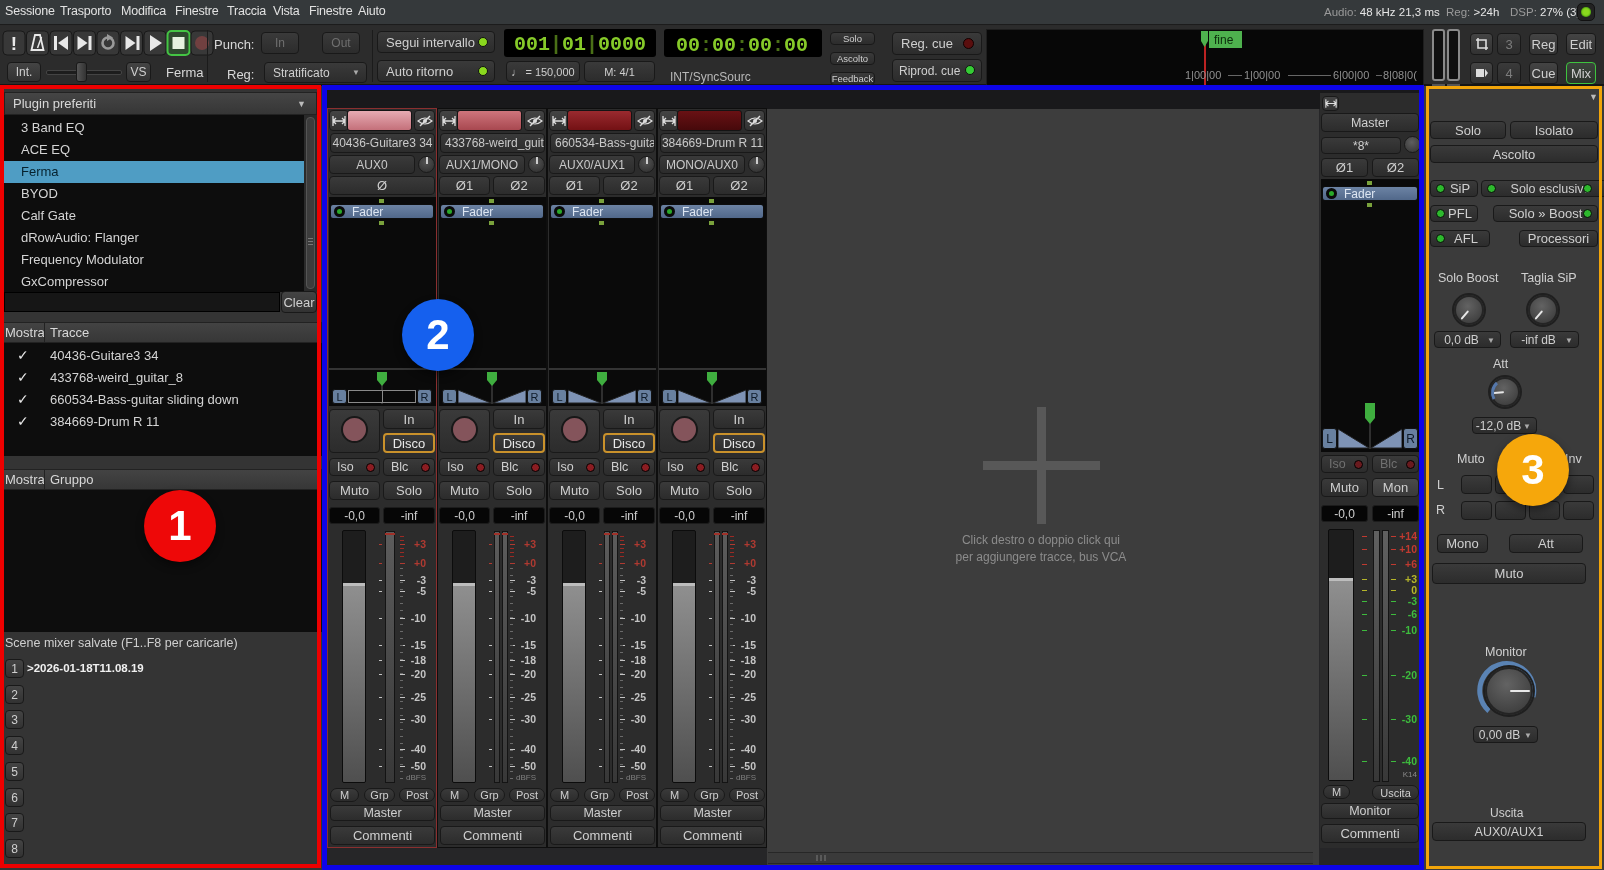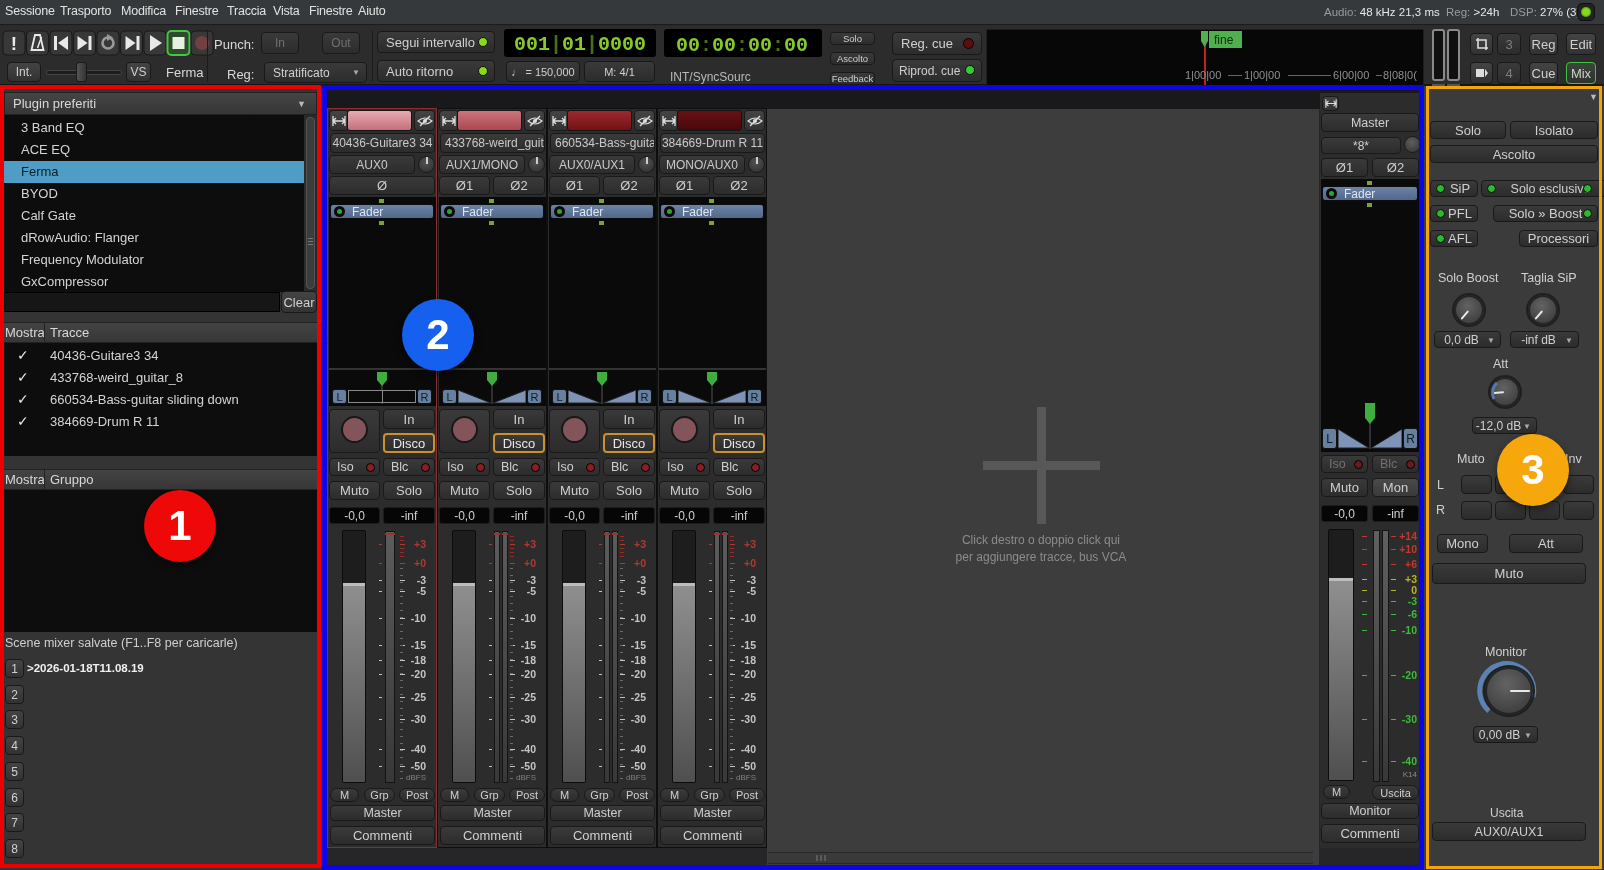--- a/index.html
+++ b/index.html
@@ -799,21 +799,21 @@
     <span style="font-size:12.5px">Solo esclusivo</span>
   </div>
 <div class="led" style="left:1487px;top:184px;width:9px;height:9px;background:#2db92d;border:1px solid #0a0a0a"></div>
 <div class="led" style="left:1583px;top:184px;width:9px;height:9px;background:#2db92d;border:1px solid #0a0a0a"></div>
 <div class="bd" style="left:1430px;top:205px;width:48px;height:17px;font-size:13px">
     <span style="padding-left:12px">PFL</span>
   </div>
 <div class="led" style="left:1436px;top:209px;width:9px;height:9px;background:#2db92d;border:1px solid #0a0a0a"></div>
 <div class="bd" style="left:1493px;top:205px;width:105px;height:17px;font-size:13px">Solo » Boost</div>
 <div class="led" style="left:1583px;top:209px;width:9px;height:9px;background:#2db92d;border:1px solid #0a0a0a"></div>
-<div class="bd" style="left:1430px;top:230px;width:48px;height:17px;font-size:13px">
+<div class="bd" style="left:1430px;top:230px;width:60px;height:17px;font-size:13px">
     <span style="padding-left:12px">AFL</span>
   </div>
 <div class="led" style="left:1436px;top:234px;width:9px;height:9px;background:#2db92d;border:1px solid #0a0a0a"></div>
 <div class="bd" style="left:1519px;top:230px;width:79px;height:17px;font-size:13px">Processori</div>
 <div class="txt" style="left:1438px;top:271px;font-size:12.5px;color:#d0d0d0">Solo Boost</div>
 <div class="txt" style="left:1521px;top:271px;font-size:12.5px;color:#d0d0d0">Taglia SiP</div>
 <div class="knob" style="left:1454px;top:295px;width:30px;height:30px"></div>
 <div class="ptr" style="left:1468px;top:298px;height:11px;transform-origin:1px 12px;transform:rotate(-140deg)"></div>
 <div class="knob" style="left:1528px;top:295px;width:30px;height:30px"></div>
 <div class="ptr" style="left:1542px;top:298px;height:11px;transform-origin:1px 12px;transform:rotate(-140deg)"></div>

